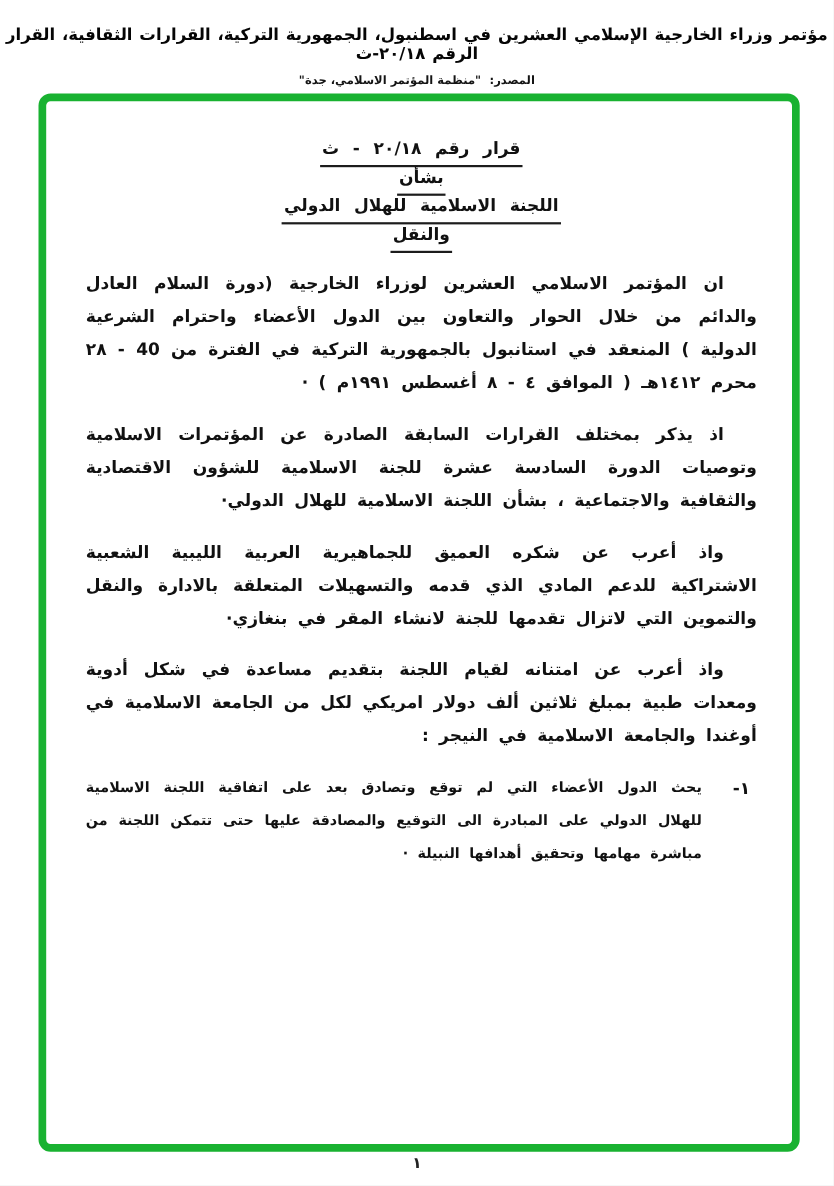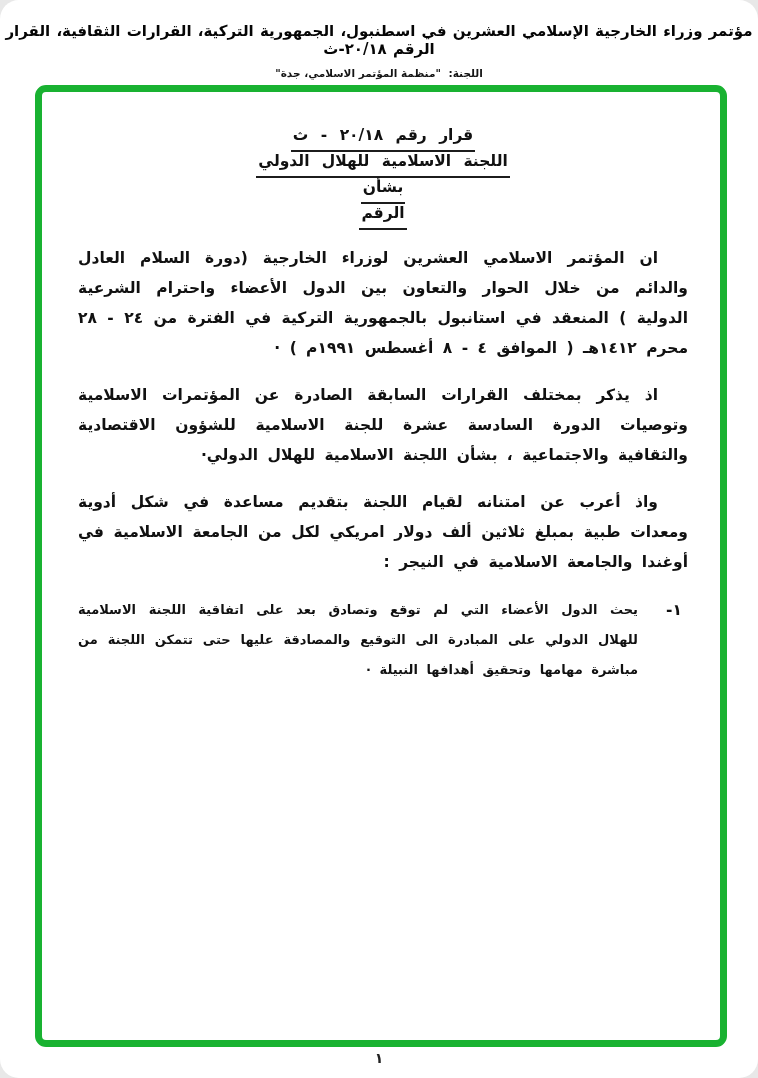--- a/index.html
+++ b/index.html
@@ -4,21 +4,20 @@
 <style>
   html,body{margin:0;padding:0;background:#e8e8e8;}
   .page{
     position:relative;
     width:758px;height:1078px;
     background:#ffffff;
     overflow:hidden;
     font-family:"DejaVu Sans",sans-serif;
     direction:rtl;
     color:#111;
-    border-radius:19px;
   }
   
   .hdr{
     position:absolute;top:22px;left:0;right:0;
     text-align:center;
   }
   .hdr-title{
     font-size:15px;font-weight:700;color:#050505;
     letter-spacing:0px;word-spacing:1px;
   }
@@ -80,48 +79,49 @@
   }
 </style>
 </head>
 <body>
 
 <div class="page">
 
   <div class="hdr">
     <div class="hdr-title">مؤتمر وزراء الخارجية الإسلامي العشرين في اسطنبول، الجمهورية التركية، القرارات الثقافية، القرار الرقم ٢٠/١٨-ث</div>
     <div class="hdr-src">
-      <span>اللجنة:</span>
+      <span>المصدر:</span>
       <span>"منظمة المؤتمر الاسلامي، جدة"</span>
     </div>
   </div>
 
   <div class="frame" style="border-color: rgb(25, 178, 49);">
 
     <div class="titles">
       <div class="t">
         <span>قرار رقم ٢٠/١٨ - ث</span>
       </div>
       <div class="t">
+        <span>بشأن</span>
+      </div>
+      <div class="t">
         <span>اللجنة الاسلامية للهلال الدولي</span>
       </div>
       <div class="t">
-        <span>بشأن</span>
-      </div>
-      <div class="t">
-        <span>الرقم</span>
+        <span>والنقل</span>
       </div>
     </div>
 
-    <p class="para"><span class="u"></span><span>ان المؤتمر الاسلامي العشرين لوزراء الخارجية (دورة السلام العادل والدائم من خلال الحوار والتعاون بين الدول الأعضاء واحترام الشرعية الدولية ) المنعقد في استانبول بالجمهورية التركية في الفترة من ٢٤ - ٢٨ محرم ١٤١٢هـ ( الموافق ٤ - ٨ أغسطس ١٩٩١م ) ·</span></p>
+    <p class="para"><span class="u"></span><span>ان المؤتمر الاسلامي العشرين لوزراء الخارجية (دورة السلام العادل والدائم من خلال الحوار والتعاون بين الدول الأعضاء واحترام الشرعية الدولية ) المنعقد في استانبول بالجمهورية التركية في الفترة من 40 - ٢٨ محرم ١٤١٢هـ ( الموافق ٤ - ٨ أغسطس ١٩٩١م ) ·</span></p>
 
     <p class="para"><span class="u">اذ يذكر</span><span> بمختلف القرارات السابقة الصادرة عن المؤتمرات الاسلامية وتوصيات الدورة السادسة عشرة للجنة الاسلامية للشؤون الاقتصادية والثقافية والاجتماعية ، بشأن اللجنة الاسلامية للهلال الدولي·</span></p>
 
 
 
+    <p class="para"><span class="u">واذ أعرب</span><span> عن شكره العميق للجماهيرية العربية الليبية الشعبية الاشتراكية للدعم المادي الذي قدمه والتسهيلات المتعلقة بالادارة والنقل والتموين التي لاتزال تقدمها للجنة لانشاء المقر في بنغازي·</span></p>
 
     <p class="para"><span class="u">واذ أعرب</span><span> عن امتنانه لقيام اللجنة بتقديم مساعدة في شكل أدوية ومعدات طبية بمبلغ ثلاثين ألف دولار امريكي لكل من الجامعة الاسلامية في أوغندا والجامعة الاسلامية في النيجر :</span></p>
 
     <div class="item">
       <span class="inum">١-</span>
       <p class="itext"><span class="u">يحث</span><span> الدول الأعضاء التي لم توقع وتصادق بعد على اتفاقية اللجنة الاسلامية للهلال الدولي على المبادرة الى التوقيع والمصادقة عليها حتى تتمكن اللجنة من مباشرة مهامها وتحقيق أهدافها النبيلة ·</span></p>
     </div>
 
   </div>
 

